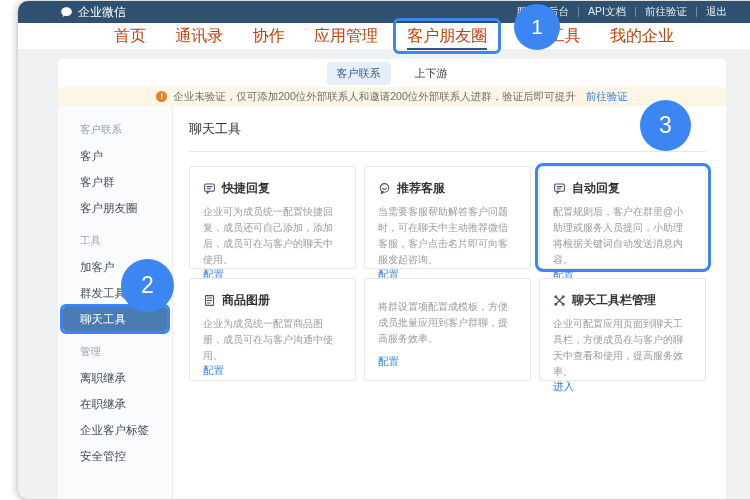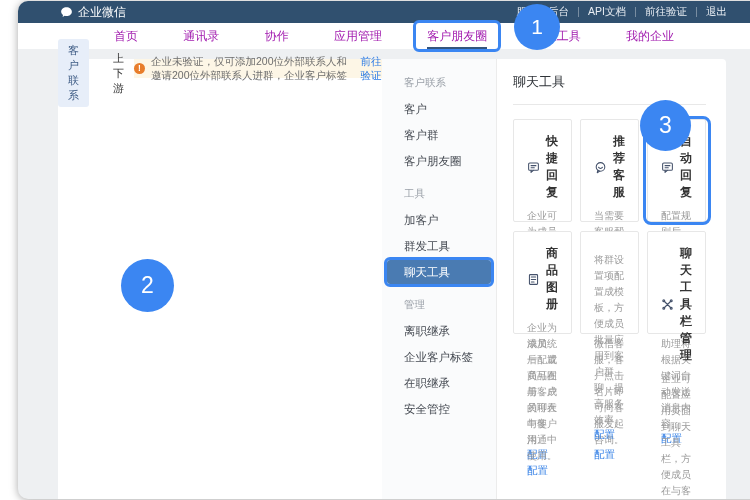--- a/index.html
+++ b/index.html
@@ -9,28 +9,28 @@
   
   .topbar{height:22px;background:#30506f;display:flex;align-items:center;color:#fff;padding:0 30px;}
   .logo{display:flex;align-items:center;gap:5px;margin-left:12px;font-size:12px;}
   .logo svg{display:block;}
   .tb-links{margin-left:auto;display:flex;align-items:center;font-size:10.5px;color:#e8edf3;}
   .tb-link{padding:0 9px;cursor:pointer;white-space:nowrap;}
   .tb-sep{width:1px;height:10px;background:rgba(255,255,255,.35);}
   
   .navbar{height:26px;background:#fff;display:flex;align-items:center;justify-content:space-between;
     padding:0 82px 0 86px;position:relative;}
-  .nav-item{font-size:12px;color:#a21caf;cursor:pointer;position:relative;padding:5px 10px;white-space:nowrap;}
+  .nav-item{font-size:16px;color:#c2410c;cursor:pointer;position:relative;padding:5px 10px;white-space:nowrap;}
   .nav-item.active .nav-label{border-bottom:2px solid #33557e;padding-bottom:4px;}
   
   .anno-box{position:absolute;border:3px solid #3b86f2;border-radius:6px;pointer-events:none;z-index:40;}
   .nav-item .anno-box{left:-4px;right:-4px;top:-3px;bottom:-2px;}
   
   .panel{position:absolute;left:40px;right:40px;top:58px;bottom:0;background:#fff;
-    border-radius:4px 4px 0 0;display:flex;flex-direction:row;}
+    border-radius:4px 4px 0 0;display:flex;flex-direction:column;}
   .tabsrow{height:28px;display:flex;align-items:center;justify-content:center;gap:14px;}
   .tab{font-size:11px;color:#333;cursor:pointer;padding:4px 10px;border-radius:3px;}
   .tab.active{background:#e7eef9;color:#3d5b84;}
   .alertbar{height:19px;background:#fdf6e6;display:flex;align-items:center;justify-content:center;
     gap:6px;font-size:10.5px;color:#6e6e6e;}
   .alert-icon{width:11px;height:11px;border-radius:50%;background:#e87d2b;color:#fff;font-size:8.5px;
     line-height:11px;text-align:center;font-weight:bold;flex:0 0 auto;}
   .alert-link{color:#2c7be5;cursor:pointer;margin-left:4px;}
   .panel-body{flex:1;display:flex;min-height:0;}
   
@@ -93,37 +93,37 @@
       <div class="nav-item"><span class="nav-label">我的企业</span></div>
     </div>
 
   <div class="panel">
     <div class="tabsrow">
         <span class="tab active">客户联系</span>
         <span class="tab">上下游</span>
       </div>
     <div class="alertbar">
       <span class="alert-icon">!</span>
-      <span>企业未验证，仅可添加200位外部联系人和邀请200位外部联系人进群，企业客户标签</span>
+      <span>企业未验证，仅可添加200位外部联系人和邀请200位外部联系人进群，验证后即可提升</span>
       <span class="alert-link">前往验证</span>
     </div>
     <div class="panel-body">
       <div class="sidebar">
           <div class="side-header">客户联系</div>
           <div class="side-item">客户</div>
           <div class="side-item">客户群</div>
           <div class="side-item">客户朋友圈</div>
           <div class="side-header">工具</div>
           <div class="side-item">加客户</div>
           <div class="side-item">群发工具</div>
           <div class="side-item selected">聊天工具<div class="anno-box"></div></div>
           <div class="side-header">管理</div>
           <div class="side-item">离职继承</div>
+          <div class="side-item">在职继承</div>
           <div class="side-item">企业客户标签</div>
-          <div class="side-item">在职继承</div>
           <div class="side-item">安全管控</div>
         </div>
       <div class="main">
         <div class="page-title">聊天工具</div>
         <div class="cards">
             <div class="card">
               <div class="card-head">
                 <span class="card-icon">
                   <svg width="13" height="13" viewBox="0 0 16 16" fill="none" stroke="currentColor" stroke-width="1.3" stroke-linecap="round" stroke-linejoin="round">
                     <rect x="2" y="2.5" width="12" height="9" rx="1.5"></rect>

